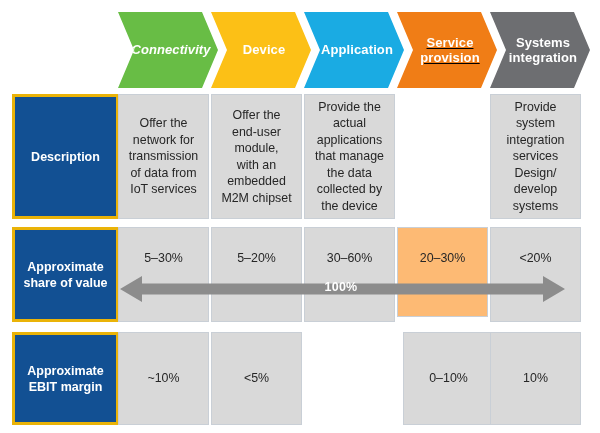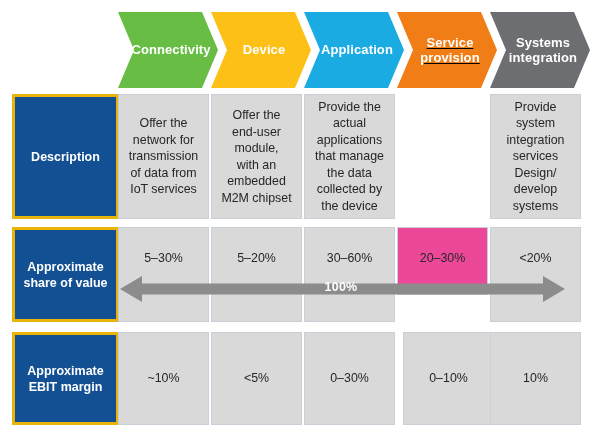--- a/index.html
+++ b/index.html
@@ -111,21 +111,21 @@
     font-weight: bold;
     letter-spacing: 0.2px;
   }
 </style>
 </head>
 <body>
 
 <div id="figure">
 
   <div id="chevron-band">
-    <div class="chevron" id="chev-0" style="left: 118px; width: 100px; background: rgb(104, 189, 69); z-index: 10;">
+    <div class="chevron" id="chev-0" style="left: 118px; width: 100px; background: rgb(104, 189, 69); z-index: 10; font-style: italic;">
       <span class="chevron-label">Connectivity</span>
     </div>
     <div class="chevron" id="chev-1" style="left: 211px; width: 100px; background: rgb(252, 192, 22); z-index: 9;">
       <span class="chevron-label">Device</span>
     </div>
     <div class="chevron" id="chev-2" style="left: 304px; width: 100px; background: rgb(26, 171, 227); z-index: 8;">
       <span class="chevron-label">Application</span>
     </div>
     <div class="chevron" id="chev-3" style="left: 397px; width: 100px; background: rgb(240, 125, 22); z-index: 7; text-decoration: underline;">
       <span class="chevron-label">Service
@@ -179,21 +179,21 @@
   </div>
   <div class="cell value-top" id="c-1-0" style="left: 118px; width: 91px; top: 227px; height: 95px; background: rgb(217, 217, 217);">
     <span class="cell-text">5–30%</span>
   </div>
   <div class="cell value-top" id="c-1-1" style="left: 211px; width: 91px; top: 227px; height: 95px; background: rgb(217, 217, 217);">
     <span class="cell-text">5–20%</span>
   </div>
   <div class="cell value-top" id="c-1-2" style="left: 304px; width: 91px; top: 227px; height: 95px; background: rgb(217, 217, 217);">
     <span class="cell-text">30–60%</span>
   </div>
-  <div class="cell value-top" id="c-1-3" style="left: 397px; width: 91px; top: 227px; height: 68px; background: #ec4899;">
+  <div class="cell value-top" id="c-1-3" style="left: 397px; width: 91px; top: 227px; height: 90px; background: #fdba74;">
     <span class="cell-text">20–30%</span>
   </div>
   <div class="cell value-top" id="c-1-4" style="left: 490px; width: 91px; top: 227px; height: 95px; background: rgb(217, 217, 217);">
     <span class="cell-text">&lt;20%</span>
   </div>
 
   <svg id="value-arrow" viewBox="0 0 445 34">
     <polygon id="arrow-shape" points="0,17 22,4 22,11.5 423,11.5 423,4 445,17 423,30 423,22.5 22,22.5 22,30" fill="#8c8c8c"></polygon>
   </svg>
   <div id="arrow-total-label">100%</div>
@@ -201,23 +201,20 @@
   <div class="row-label" id="rl-2" style="top: 332px; height: 93px; background: rgb(18, 80, 147);">
     <span class="row-label-text">Approximate
 EBIT margin</span>
   </div>
   <div class="cell" id="c-2-0" style="left: 118px; width: 91px; top: 332px; height: 93px; background: rgb(217, 217, 217);">
     <span class="cell-text">~10%</span>
   </div>
   <div class="cell" id="c-2-1" style="left: 211px; width: 91px; top: 332px; height: 93px; background: rgb(217, 217, 217);">
     <span class="cell-text">&lt;5%</span>
   </div>
-  <div class="cell" id="c-2-2" style="left: 304px; width: 91px; top: 332px; height: 93px; background: rgb(217, 217, 217);">
-    <span class="cell-text">0–30%</span>
-  </div>
   <div class="cell" id="c-2-3" style="left: 397px; width: 91px; top: 332px; height: 93px; background: rgb(217, 217, 217); margin-left: 6px;">
     <span class="cell-text">0–10%</span>
   </div>
   <div class="cell" id="c-2-4" style="left: 490px; width: 91px; top: 332px; height: 93px; background: rgb(217, 217, 217);">
     <span class="cell-text">10%</span>
   </div>
 
 </div>
 
 </body></html>

